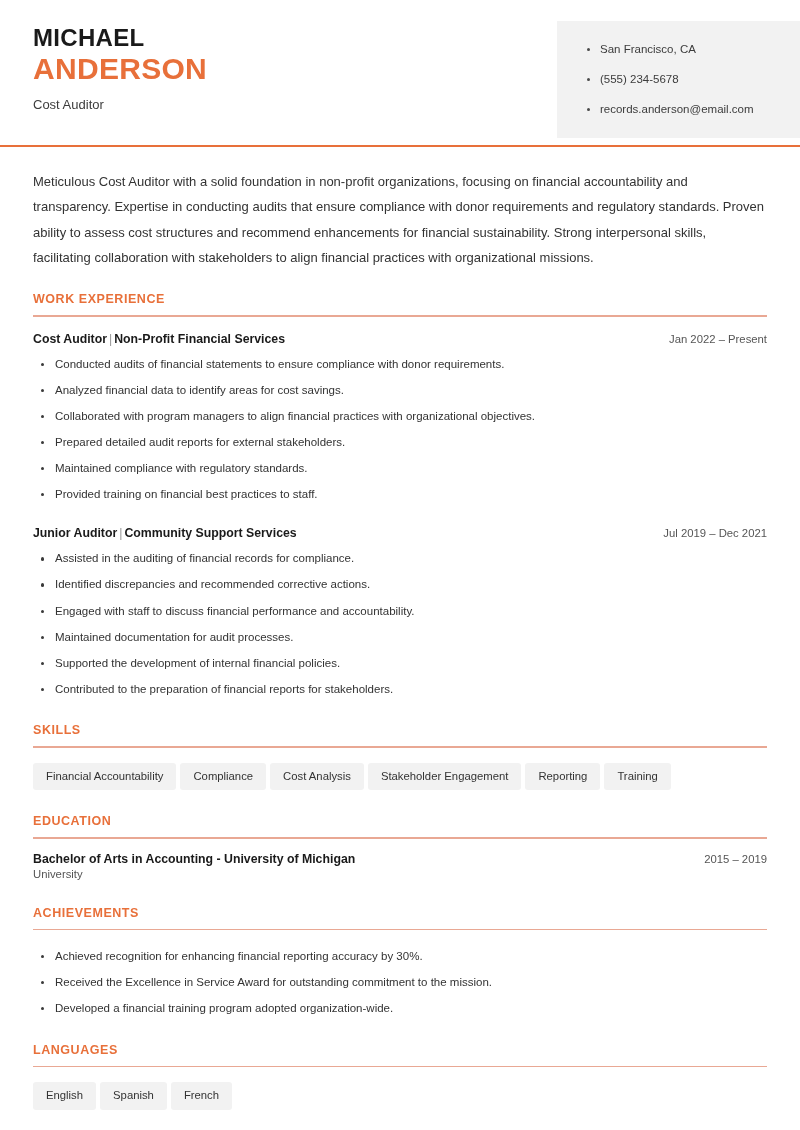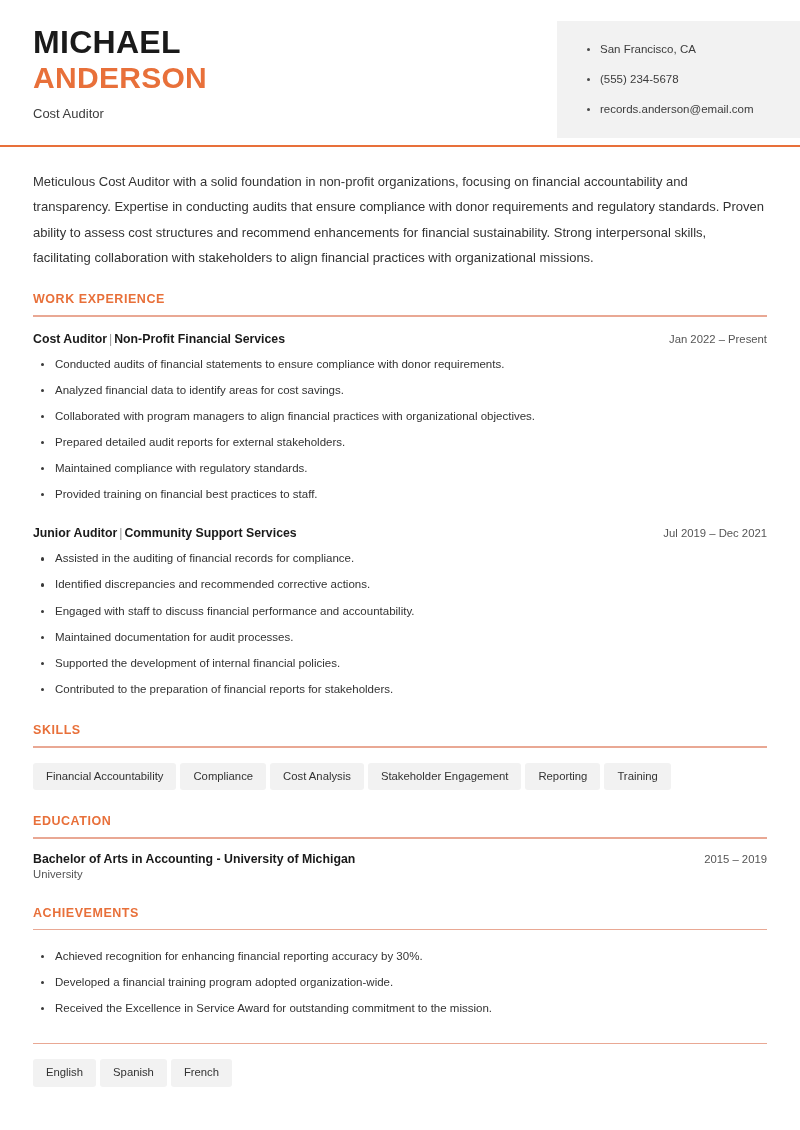--- a/index.html
+++ b/index.html
@@ -25,21 +25,21 @@
     position: relative;
     display: flex;
     align-items: flex-start;
     justify-content: space-between;
     height: 126px;
   }
 
   .identity { padding-left: 33px; padding-top: 14px; }
 
   .name-first {
-    font-size: 32px;
+    font-size: 24px;
     font-weight: bold;
     color: #1a1a1a;
     letter-spacing: 0.3px;
     line-height: 1.15;
   }
 
   .name-last {
     font-size: 30px;
     font-weight: bold;
     color: #e8703a;
@@ -288,26 +288,27 @@
         </div>
         <div class="entry-sub">University</div>
       </div>
     </div>
 
     <div class="section" style="margin-top:26px;">
       <div class="section-title">ACHIEVEMENTS</div>
       <div class="section-rule" style="margin-bottom:19px;"></div>
       <ul class="bullets">
         <li>Achieved recognition for enhancing financial reporting accuracy by 30%.</li>
+        <li>Received the Excellence in Service Award for outstanding commitment to the mission.</li>
         <li>Developed a financial training program adopted organization-wide.</li>
-        <li>Received the Excellence in Service Award for outstanding commitment to the mission.</li>
       </ul>
     </div>
 
     <div class="section" style="margin-top:26px;">
+      <div class="section-title">LANGUAGES</div>
       <div class="section-rule"></div>
       <div class="pill-row">
         <span class="pill">English</span>
         <span class="pill">Spanish</span>
         <span class="pill">French</span>
       </div>
     </div>
 
   </div>
 </div>

